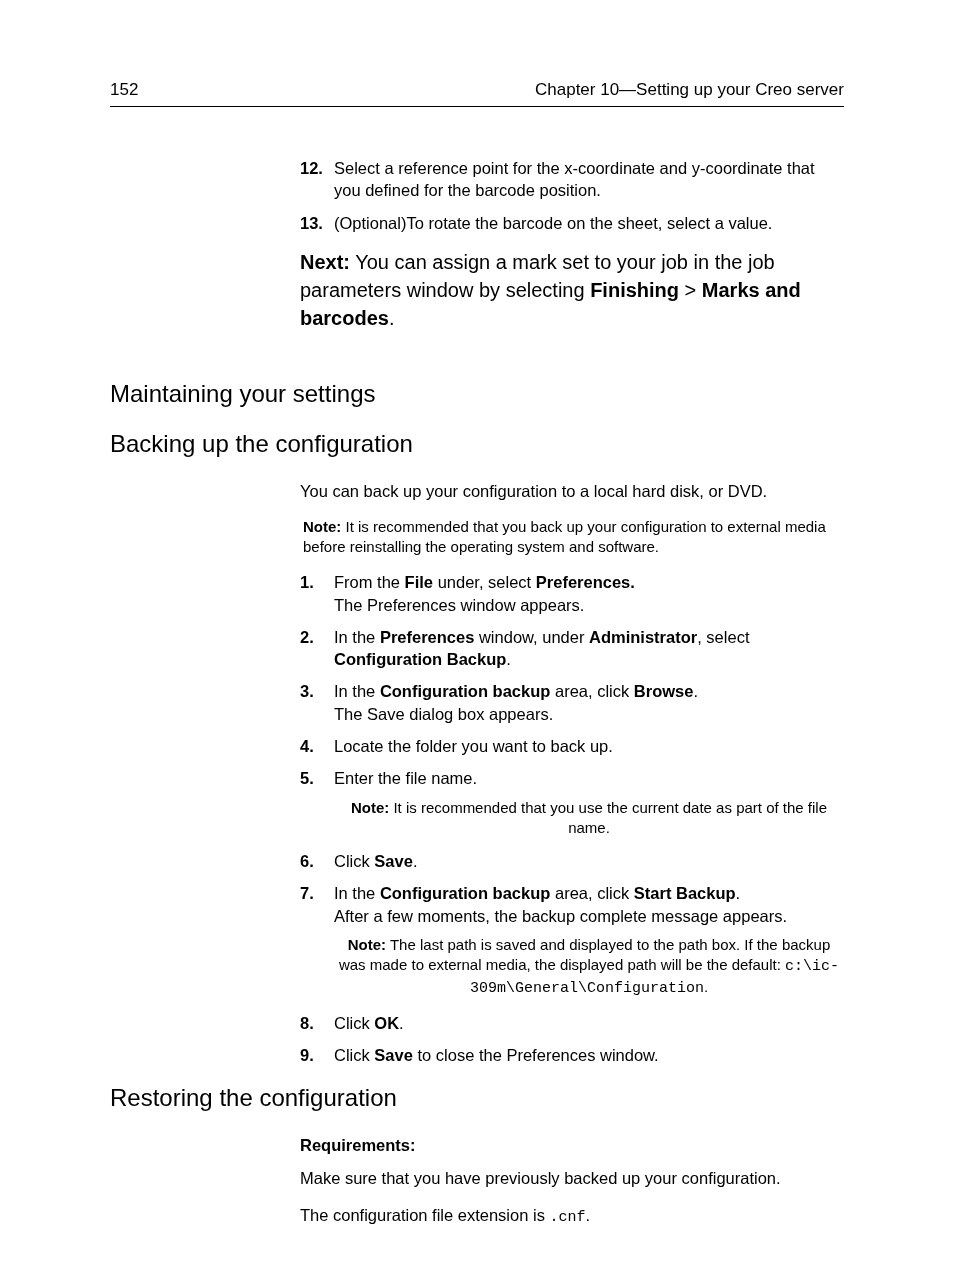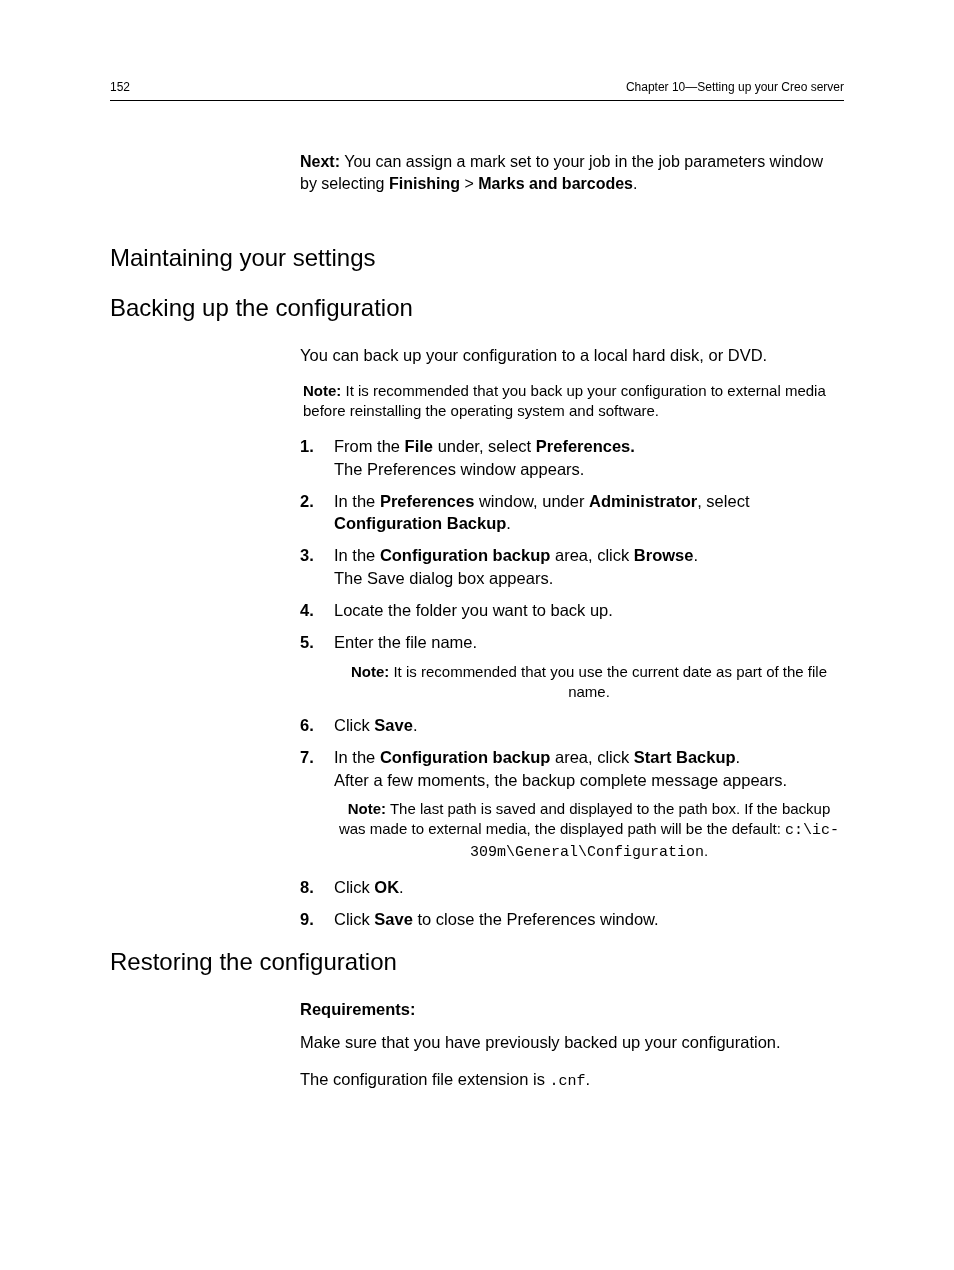--- a/index.html
+++ b/index.html
@@ -12,21 +12,21 @@
   .page {
     width: 954px;
     min-height: 1270px;
     box-sizing: border-box;
     padding: 80px 110px 80px 110px;
     position: relative;
   }
   .header-row {
     display: flex;
     justify-content: space-between;
-    font-size: 12px;
+    font-size: 17px;
     padding-bottom: 6px;
     border-bottom: 1px solid #000;
     margin-bottom: 50px;
   }
   .content-col {
     margin-left: 190px;
   }
   .ol-steps {
     list-style: none;
     padding: 0;
@@ -40,22 +40,22 @@
   }
   .ol-steps > li .num {
     font-weight: bold;
     min-width: 34px;
     flex-shrink: 0;
   }
   .ol-steps > li .body {
     flex: 1;
   }
   .next-para {
-    margin-top: 29px;
-    font-size: 16px;
+    margin-top: 14px;
+    font-size: 20px;
     line-height: 1.4;
   }
   h1 {
     font-family: Arial, Helvetica, sans-serif;
     font-weight: normal;
     font-size: 24px;
     margin: 48px 0 22px -190px;
   }
   h2 {
     font-family: Arial, Helvetica, sans-serif;
@@ -92,20 +92,30 @@
 
 <div class="page">
 
   <div class="header-row">
     <span>152</span>
     <span>Chapter 10—Setting up your Creo server</span>
   </div>
 
   <div class="content-col">
 
+    <ol class="ol-steps">
+      <li>
+        <span class="num">12.</span>
+        <span class="body">Select a reference point for the x-coordinate and y-coordinate that you defined for the barcode position.</span>
+      </li>
+      <li>
+        <span class="num">13.</span>
+        <span class="body">(Optional)To rotate the barcode on the sheet, select a value.</span>
+      </li>
+    </ol>
 
     <p class="next-para">
       <span class="bold">Next:</span><span> You can assign a mark set to your job in the job parameters window by selecting </span><span class="bold">Finishing</span><span> &gt; </span><span class="bold">Marks and barcodes</span><span>.</span>
     </p>
 
     <h1>Maintaining your settings</h1>
 
     <h2>Backing up the configuration</h2>
 
     <p class="plain-para">You can back up your configuration to a local hard disk, or DVD.</p>

